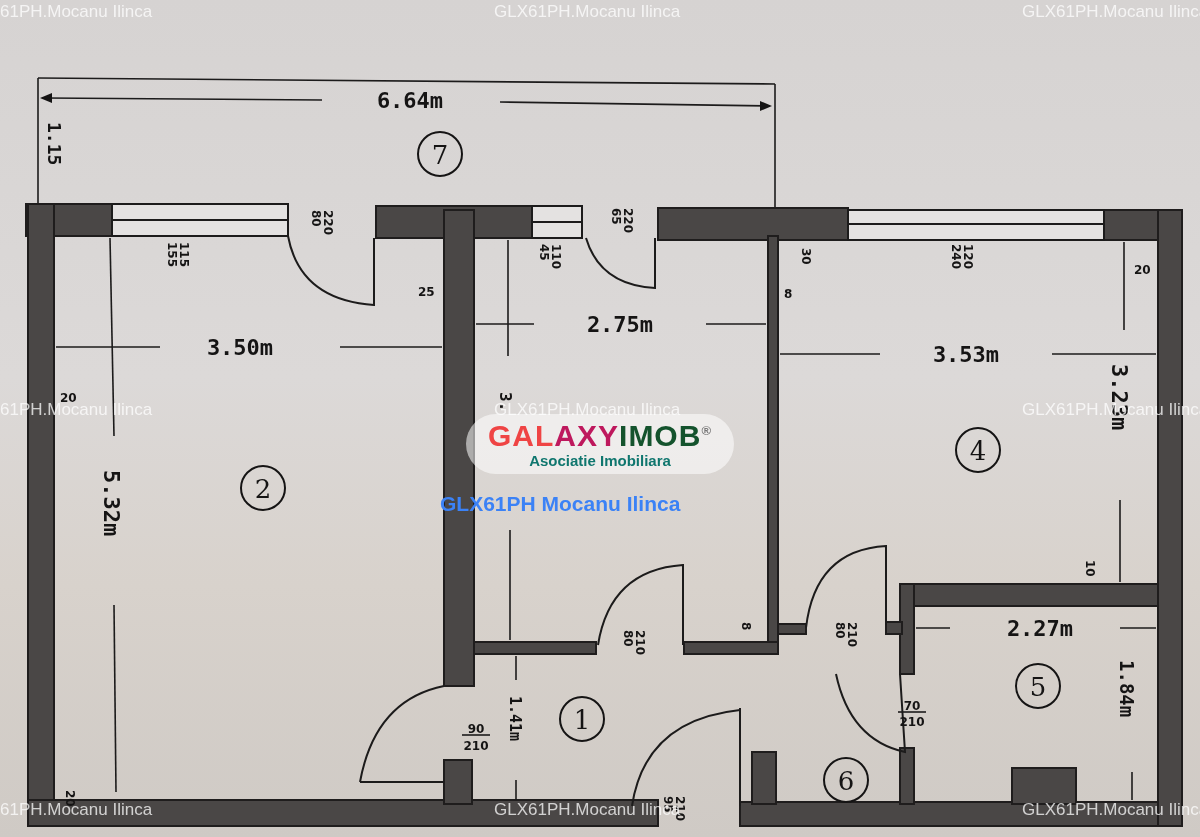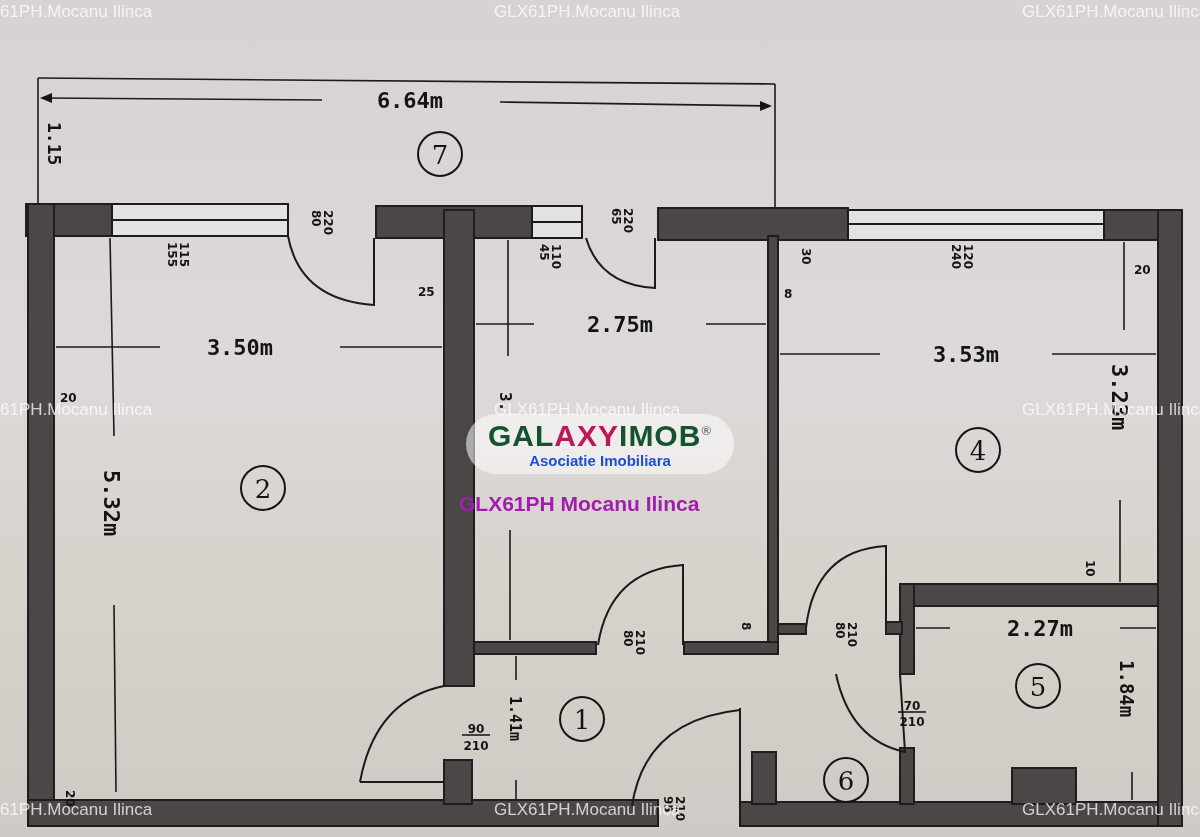--- a/index.html
+++ b/index.html
@@ -12,23 +12,23 @@
   .thin { stroke:#1c1b1b; stroke-width:1.6; fill:none; }
   .win { fill:#e4e2e1; stroke:#1c1b1b; stroke-width:2; }
   .dim { font-family:"DejaVu Sans Mono","Liberation Mono",monospace; font-weight:bold; font-size:22px; fill:#151414; }
   .small { font-family:"DejaVu Sans","Liberation Sans",sans-serif; font-weight:bold; font-size:12px; fill:#151414; }
   .num { font-family:"DejaVu Serif","Liberation Serif",serif; font-size:26px; fill:#151414; }
   .circ { fill:none; stroke:#151414; stroke-width:2; }
   .wm { position:absolute; font-family:"Liberation Sans","DejaVu Sans",sans-serif; font-size:17px; color:rgba(255,255,255,0.75); white-space:nowrap;text-align:center; }
   .logo { position:absolute; left:466px; top:414px; width:268px; height:60px; border-radius:30px;
           background:rgba(255,255,255,0.55); text-align:center; }
   .logo-main { font-family:"Liberation Sans","DejaVu Sans",sans-serif; font-weight:bold; font-size:30px; letter-spacing:1px; line-height:34px; }
-  .logo-sub { font-family:"Liberation Sans","DejaVu Sans",sans-serif; font-weight:bold; font-size:15px; color:#1d4ed8; line-height:16px; }
-  .agent { position:absolute; left:459px; top:492px; font-family:"Liberation Sans","DejaVu Sans",sans-serif;
-           font-weight:bold; font-size:21px; color:#a21caf; white-space:nowrap; }
+  .logo-sub { font-family:"Liberation Sans","DejaVu Sans",sans-serif; font-weight:bold; font-size:15px; color:#0f766e; line-height:16px; }
+  .agent { position:absolute; left:440px; top:492px; font-family:"Liberation Sans","DejaVu Sans",sans-serif;
+           font-weight:bold; font-size:21px; color:#3b82f6; white-space:nowrap; }
 </style>
 </head>
 <body>
 
 <svg id="plan" viewBox="0 0 1200 837" xmlns="http://www.w3.org/2000/svg">
 
   <g>
     <line class="thin" x1="38" y1="78" x2="775" y2="84"></line>
     <line class="thin" x1="38" y1="78" x2="38" y2="205"></line>
     <line class="thin" x1="775" y1="84" x2="775" y2="210"></line>
@@ -183,17 +183,17 @@
 <div class="wm" style="left:1022px;top:2px;">GLX61PH.Mocanu Ilinca</div>
 <div class="wm" style="left:0;top:400px;">61PH.Mocanu Ilinca</div>
 <div class="wm" style="left:494px;top:400px;">GLX61PH.Mocanu Ilinca</div>
 <div class="wm" style="left:1022px;top:400px;">GLX61PH.Mocanu Ilinca</div>
 <div class="wm" style="left:0;top:800px;">61PH.Mocanu Ilinca</div>
 <div class="wm" style="left:494px;top:800px;">GLX61PH.Mocanu Ilinca</div>
 <div class="wm" style="left:1022px;top:800px;">GLX61PH.Mocanu Ilinca</div>
 
 <div class="logo">
   <div class="logo-main">
-    <span style="color:#14532d">GAL</span><span style="color:#be185d">AXY</span><span style="color:#14532d">IMOB</span><sup style="font-size:13px;color:#777">®</sup>
+    <span style="color:#ef4444">GAL</span><span style="color:#be185d">AXY</span><span style="color:#14532d">IMOB</span><sup style="font-size:13px;color:#777">®</sup>
   </div>
   <div class="logo-sub">Asociatie Imobiliara</div>
 </div>
 <div class="agent">GLX61PH Mocanu Ilinca</div>
 
 </body></html>

